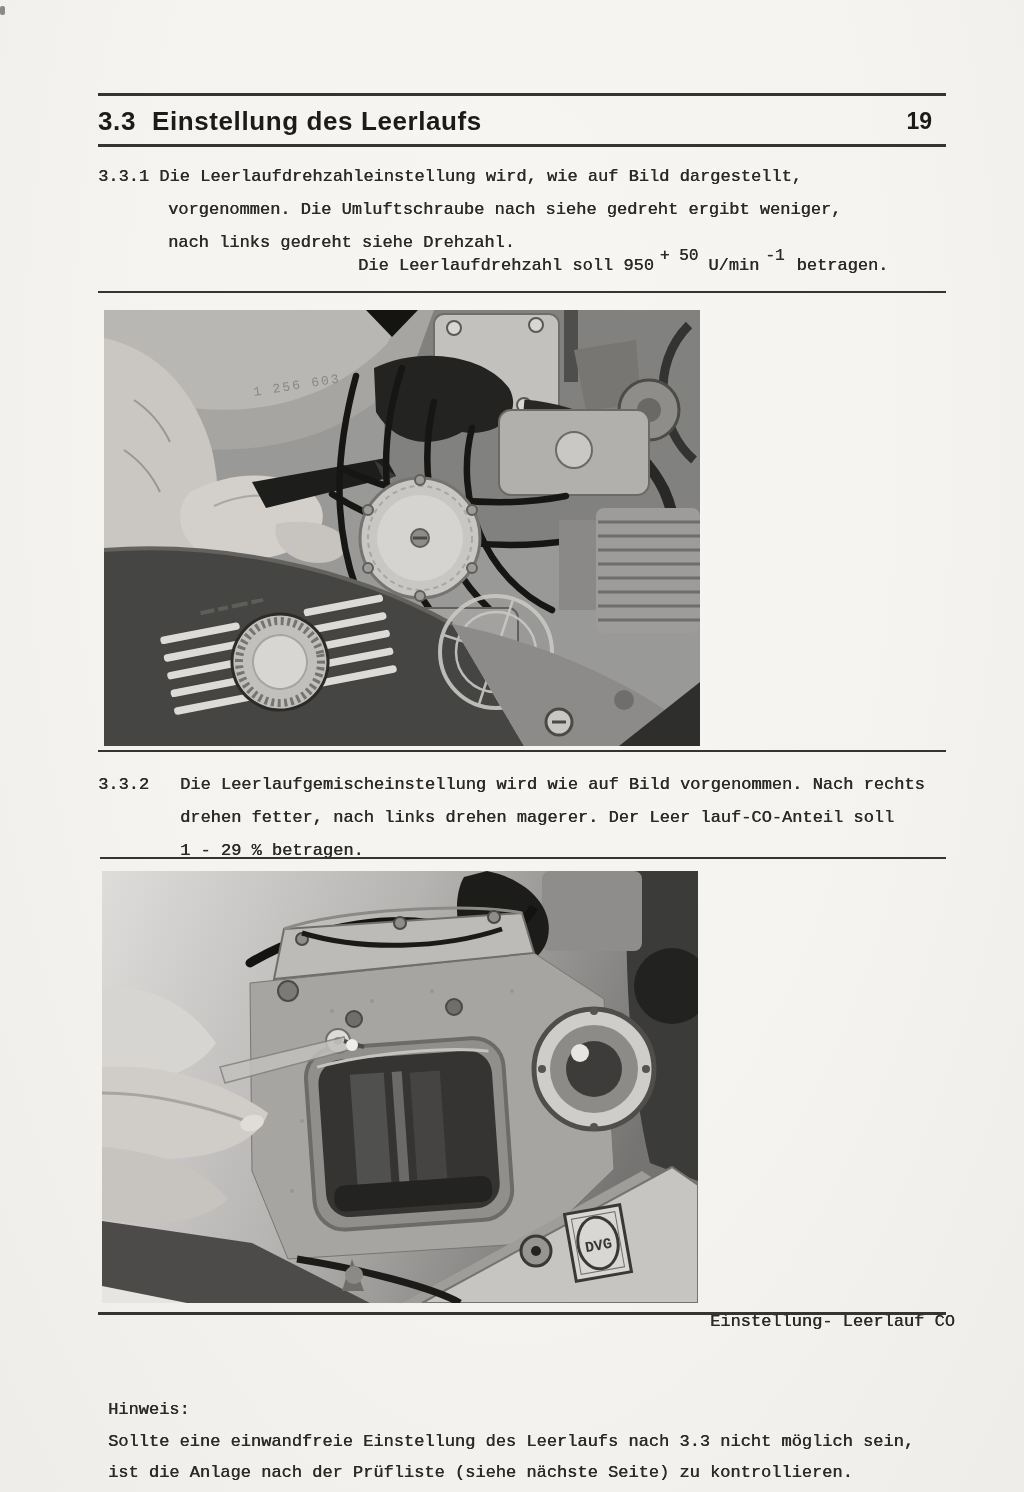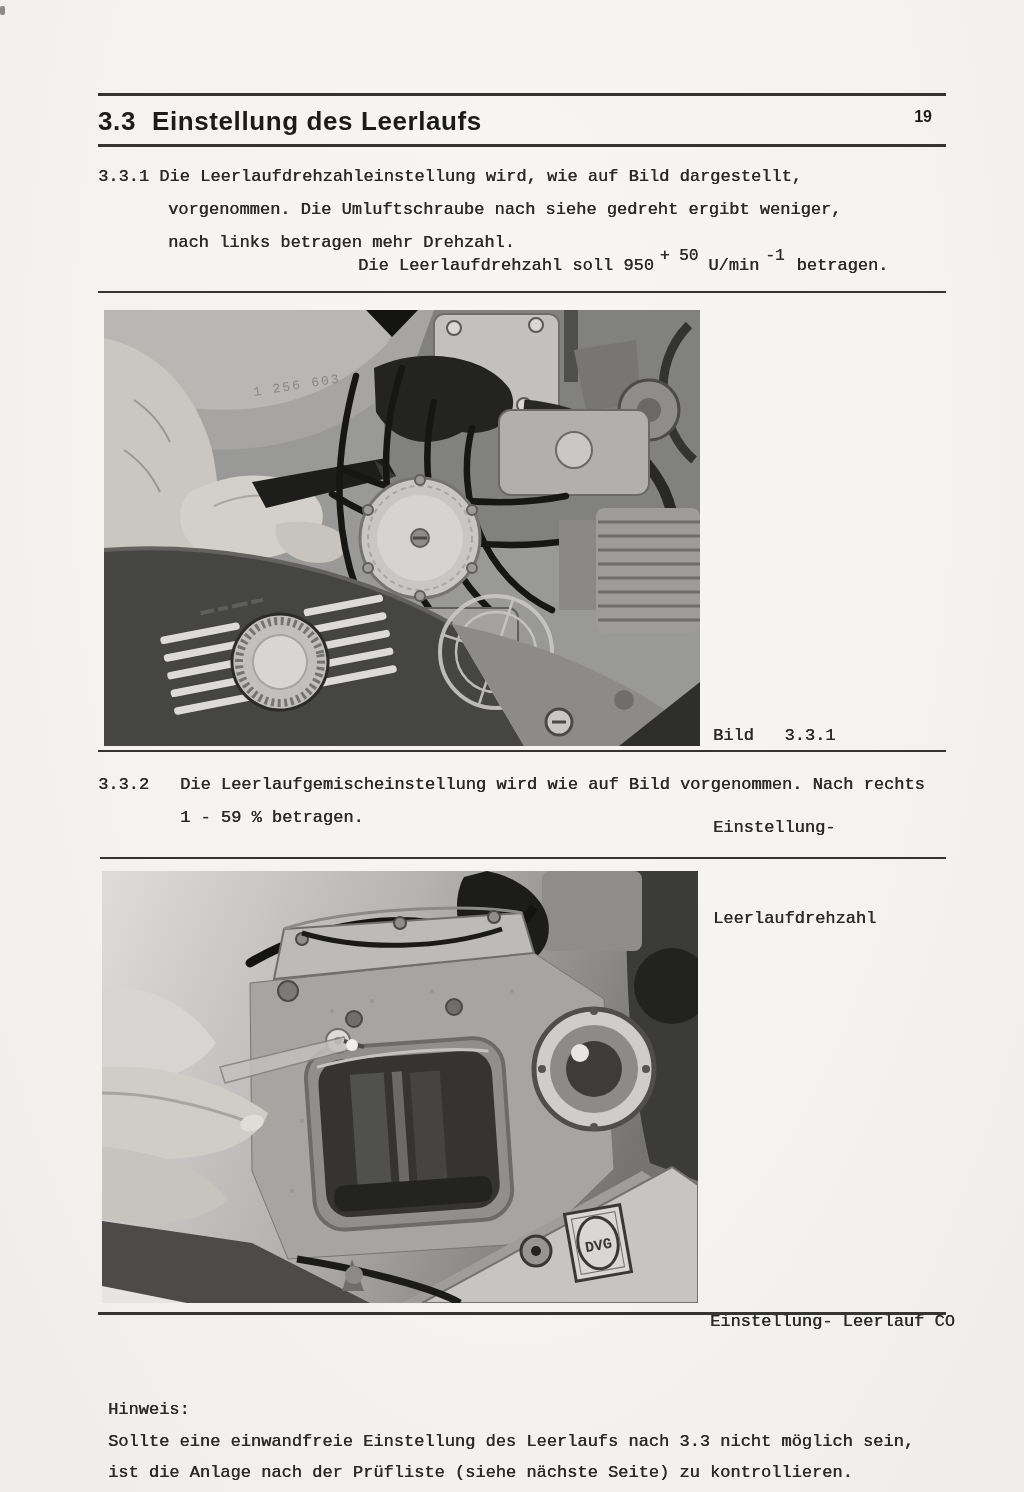--- a/index.html
+++ b/index.html
@@ -19,21 +19,21 @@
   .rule-6{left:98px;top:1312px;width:848px;height:3px;}
   .hdr-title{
     position:absolute;left:98px;top:106px;
     font-family:"Liberation Sans","DejaVu Sans",sans-serif;font-weight:bold;
     font-size:26px;color:#1b1b19;letter-spacing:0.6px;white-space:pre;
   }
   .hdr-title .gap{display:inline-block;width:16px;}
   .hdr-num{
     position:absolute;right:92px;top:108px;
     font-family:"Liberation Sans","DejaVu Sans",sans-serif;font-weight:bold;
-    font-size:16px;color:#1b1b19;
+    font-size:23px;color:#1b1b19;
   }
   .para-331{position:absolute;left:98px;top:160px;width:880px;}
   .para-331 .cont{padding-left:70px;}
   .spec-line{position:absolute;left:358px;top:249px;white-space:nowrap;text-align:center;}
   .spec-line .sup{position:relative;top:-10px;font-size:16px;line-height:16px;}
   .spec-line .m-l6{margin-left:6px;}
   .spec-line .m-l10{margin-left:10px;}
   .spec-line .m-l12{margin-left:12px;}
   .photo{position:absolute;background:#9a9a98;}
   .photo svg{display:block;width:100%;height:100%;}
@@ -56,21 +56,21 @@
   <div class="speck"></div>
 
   <div class="rule rule-1"></div>
   <div class="hdr-title"><span>3.3</span><span class="gap"></span><span>Einstellung des Leerlaufs</span></div>
   <div class="hdr-num">19</div>
   <div class="rule rule-2"></div>
 
   <div class="para-331">
     <div class="mono"><span>3.3.1</span> <span>Die Leerlaufdrehzahleinstellung wird, wie auf Bild dargestellt,</span></div>
     <div class="mono cont">vorgenommen. Die Umluftschraube nach siehe gedreht ergibt weniger,</div>
-    <div class="mono cont">nach links betragen mehr Drehzahl.</div>
+    <div class="mono cont">nach links gedreht siehe Drehzahl.</div>
   </div>
 
   <div class="spec-line mono">
     <span>Die Leerlaufdrehzahl soll 950</span><span class="sup m-l6">+ 50</span><span class="m-l10">U/min</span><span class="sup m-l6">-1</span><span class="m-l12">betragen.</span>
   </div>
 
   <div class="rule rule-3"></div>
 
   <div class="photo photo-1">
     <svg viewBox="0 0 596 436" preserveAspectRatio="none">
@@ -198,33 +198,29 @@
       </g>
 
       <path d="M420,436 L348,314 C430,330 520,368 578,412 L596,436 Z" fill="#8c8b89"></path>
       <polygon points="515,436 596,372 596,436" fill="#2e2e2c"></polygon>
       <circle cx="455" cy="412" r="13" fill="#c8c7c4" stroke="#4a4947" stroke-width="3"></circle>
       <line x1="448" y1="412" x2="462" y2="412" stroke="#4a4947" stroke-width="3"></line>
       <circle cx="520" cy="390" r="10" fill="#6f6e6c"></circle>
     </svg>
   </div>
 
-  <div class="caption caption-1">
-    <div>Bild   3.3.1</div>
-    <div>Einstellung-</div>
-    <div>Leerlaufdrehzahl</div>
-  </div>
 
   <div class="rule rule-4"></div>
 
   <div class="para-332">
     <div class="mono num">3.3.2</div>
     <div class="lines">
       <div class="mono">Die Leerlaufgemischeinstellung wird wie auf Bild vorgenommen. Nach rechts</div>
-      <div class="mono">1 - 59 % betragen.</div>
+      <div class="mono">drehen fetter, nach links drehen magerer. Der Leer lauf-CO-Anteil soll</div>
+      <div class="mono">1 - 29 % betragen.</div>
     </div>
   </div>
 
   <div class="rule rule-5"></div>
 
   <div class="photo photo-2">
     <svg viewBox="0 0 596 432" preserveAspectRatio="none">
       <defs>
         <linearGradient id="p2bg" x1="0" y1="0" x2="1" y2="0.3">
           <stop offset="0" stop-color="#dedddb"></stop>

